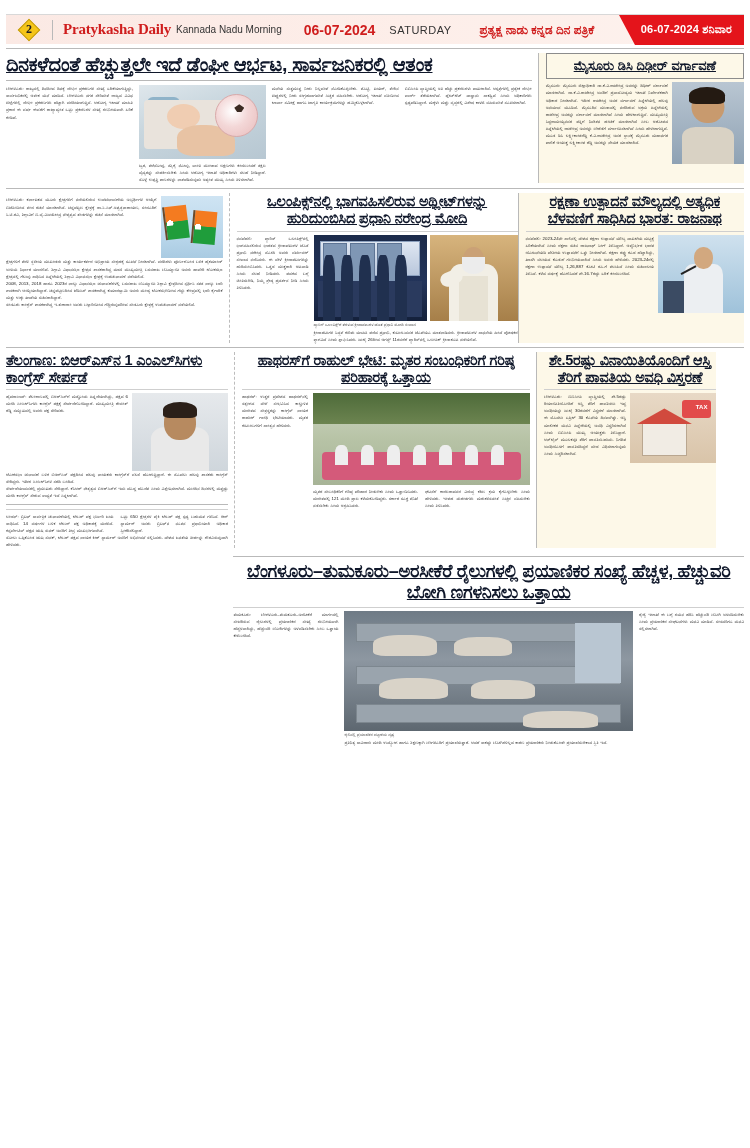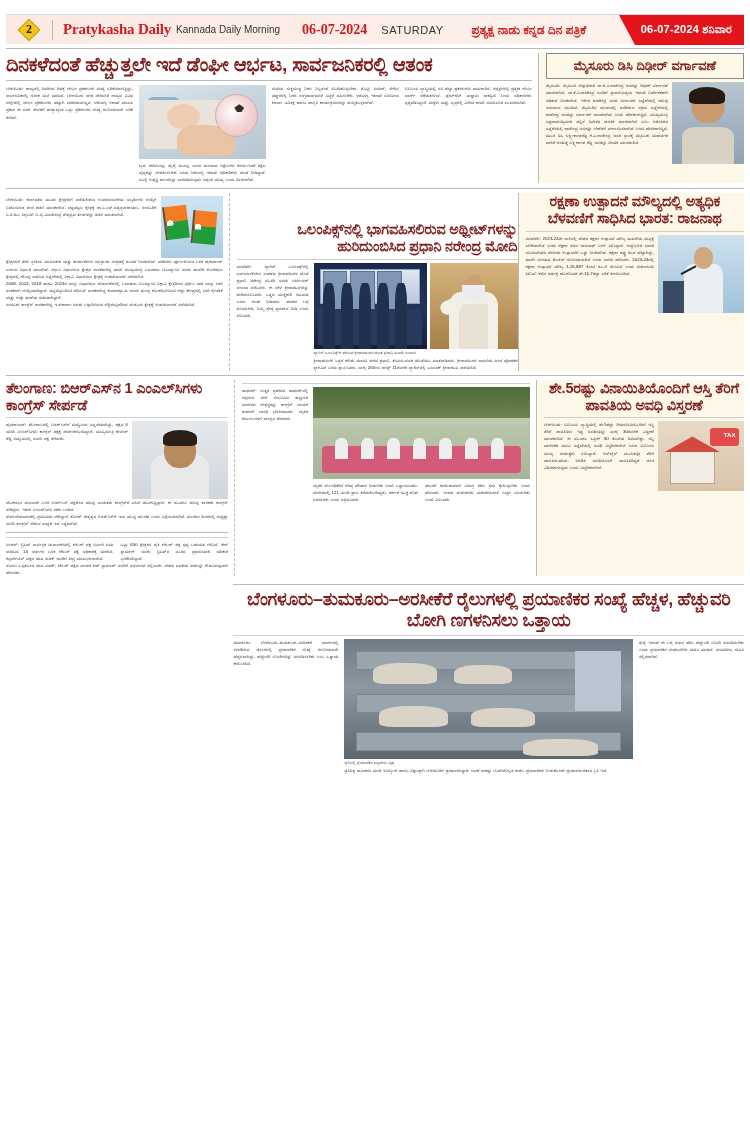--- a/index.html
+++ b/index.html
@@ -37,37 +37,37 @@
     position:relative; z-index:2; font-weight:bold; font-size:12px; color:#222;
     font-family:"Liberation Serif", serif;
   }
   .mh-sep { width:1px; height:20px; background:#b9b9b9; margin:0 10px; }
   .mh-title {
     color:#cf1d1d; font-weight:bold; font-size:15px;
     font-family:"Liberation Serif", serif; letter-spacing:-0.2px;
   }
   .mh-sub { color:#333; font-size:10px; margin-left:5px; }
   .mh-date { color:#cf1d1d; font-weight:bold; font-size:14px; margin-left:22px;
-    font-family:Liberation Serif, serif;}
+    font-family:Liberation Sans, sans-serif;}
   .mh-day { color:#333; font-size:11px; margin-left:14px; letter-spacing:0.5px;}
   .mh-kn { color:#cf1d1d; font-size:12px; margin-left:28px; font-weight:bold;}
   .mh-redwrap {
     margin-left:auto; height:30px; display:flex; align-items:center;
     background:#e4141b; color:#fff; padding:0 12px 0 6px; position:relative;
   }
   .mh-redwrap:before {
     content:""; position:absolute; left:-16px; top:0;
     border-top:30px solid #e4141b; border-left:16px solid transparent;
   }
   .mh-red-text { font-size:11px; font-weight:bold; letter-spacing:0.2px;}
 
   
   .hl {
     font-family:"Liberation Sans", sans-serif;
-    font-weight:bold; color:#7f1d1d; line-height:1.18;
+    font-weight:bold; color:#0f172a; line-height:1.18;text-decoration:underline;
   }
   .hl-main { font-size:19.5px; letter-spacing:-0.3px; }
   .hl-sec  { font-size:14.5px; letter-spacing:-0.2px; }
   .hl-sm   { font-size:13px; }
   .body-text {
     font-size:4.4px; line-height:1.62; color:#1b1b1b; text-align:justify;
     font-family:"Liberation Sans", sans-serif;
     word-spacing:0.4px;
   }
   .rule { border:0; border-top:1px solid #b9b9b9; margin:4px 0; }
@@ -161,21 +161,21 @@
 
 <div class="page">
 
   <div class="masthead">
     <div class="mh-diamond">
       <span class="dia"></span>
       <span class="num">2</span>
     </div>
     <div class="mh-sep"></div>
     <div class="mh-title">Pratykasha Daily</div>
-    <div class="mh-sub">Kannada Daily Morning</div>
+    <div class="mh-sub">Kannada Nadu Morning</div>
     <div class="mh-date">06-07-2024</div>
     <div class="mh-day">SATURDAY</div>
     <div class="mh-kn">ಪ್ರತ್ಯಕ್ಷ ನಾಡು ಕನ್ನಡ ದಿನ ಪತ್ರಿಕೆ</div>
     <div class="mh-redwrap">
       <span class="mh-red-text">06-07-2024 ಶನಿವಾರ</span>
     </div>
   </div>
   <hr class="rule">
 
   <div class="top-row">
@@ -238,21 +238,21 @@
               <span class="lotus"></span>
             </span>
         </div>
       </div>
       <div class="body-text">ಕ್ಷೇತ್ರಗಳಿಗೆ ತೆರಳಿ ಸ್ಥಳೀಯ ಮುಖಂಡರು ಮತ್ತು ಕಾರ್ಯಕರ್ತರ ಅಭಿಪ್ರಾಯ ಸಂಗ್ರಹಕ್ಕೆ ಸೂಚನೆ ನೀಡಲಾಗಿದೆ. ವರದಿಗಳು ಪೂರ್ಣಗೊಂಡ ಬಳಿಕ ಹೈಕಮಾಂಡ್ ಅಂತಿಮ ನಿರ್ಧಾರ ಮಾಡಲಿದೆ. ಶಿಗ್ಗಾವಿ ವಿಧಾನಸಭಾ ಕ್ಷೇತ್ರದ ಶಾಸಕರಾಗಿದ್ದ ಮಾಜಿ ಮುಖ್ಯಮಂತ್ರಿ ಬಸವರಾಜ ಬೊಮ್ಮಾಯಿ ಅವರು ಹಾವೇರಿ ಲೋಕಸಭಾ ಕ್ಷೇತ್ರದಲ್ಲಿ ಗೆಲುವು ಸಾಧಿಸಿದ ಹಿನ್ನೆಲೆಯಲ್ಲಿ ಶಿಗ್ಗಾವಿ ವಿಧಾನಸಭಾ ಕ್ಷೇತ್ರಕ್ಕೆ ಉಪಚುನಾವಣೆ ನಡೆಯಲಿದೆ.</div>
       <div class="body-text">2008, 2013, 2018 ಹಾಗೂ 2023ರ ನಾಲ್ಕು ವಿಧಾನಸಭಾ ಚುನಾವಣೆಗಳಲ್ಲಿ ಬಸವರಾಜ ಬೊಮ್ಮಾಯಿ ಶಿಗ್ಗಾವಿ ಕ್ಷೇತ್ರದಿಂದ ಸ್ಪರ್ಧಿಸಿ ಸತತ ನಾಲ್ಕು ಬಾರಿ ಶಾಸಕರಾಗಿ ಆಯ್ಕೆಯಾಗಿದ್ದಾರೆ. ಚನ್ನಪಟ್ಟಣದಿಂದ ಜೆಡಿಎಸ್ ಶಾಸಕರಾಗಿದ್ದ ಕುಮಾರಸ್ವಾಮಿ ಅವರು ಮಂಡ್ಯ ಲೋಕಸಭೆಯಿಂದ ಗೆದ್ದು ಕೇಂದ್ರದಲ್ಲಿ ಭಾರಿ ಕೈಗಾರಿಕೆ ಮತ್ತು ಉಕ್ಕು ಖಾತೆಯ ಸಚಿವರಾಗಿದ್ದಾರೆ.</div>
       <div class="body-text">ಸಂಡೂರು ಕಾಂಗ್ರೆಸ್ ಶಾಸಕರಾಗಿದ್ದ ಇ.ತುಕಾರಾಂ ಅವರು ಬಳ್ಳಾರಿಯಿಂದ ಗೆದ್ದಿರುವುದರಿಂದ ಸಂಡೂರು ಕ್ಷೇತ್ರಕ್ಕೆ ಉಪಚುನಾವಣೆ ನಡೆಯಲಿದೆ.</div>
     </div>
 
     <div class="vdash" style="width:296px;margin-left:6px;padding-left:7px;">
-      <div class="hl hl-sec" style="text-align:right;margin-top:28px;">ಒಲಂಪಿಕ್ಸ್‌ನಲ್ಲಿ ಭಾಗವಹಿಸಲಿರುವ ಅಥ್ಲೀಟ್‌ಗಳನ್ನು ಹುರಿದುಂಬಿಸಿದ ಪ್ರಧಾನಿ ನರೇಂದ್ರ ಮೋದಿ</div>
+      <div class="hl hl-sec" style="text-align:center;">ಒಲಂಪಿಕ್ಸ್‌ನಲ್ಲಿ ಭಾಗವಹಿಸಲಿರುವ ಅಥ್ಲೀಟ್‌ಗಳನ್ನು ಹುರಿದುಂಬಿಸಿದ ಪ್ರಧಾನಿ ನರೇಂದ್ರ ಮೋದಿ</div>
       <hr class="rule-thin">
       <div style="display:flex;gap:5px;">
         <div style="width:72px;flex:none;">
           <div class="body-text">ನವದೆಹಲಿ: ಪ್ಯಾರಿಸ್ ಒಲಂಪಿಕ್ಸ್‌ನಲ್ಲಿ ಭಾಗವಹಿಸಲಿರುವ ಭಾರತದ ಕ್ರೀಡಾಪಟುಗಳ ಜೊತೆ ಪ್ರಧಾನಿ ನರೇಂದ್ರ ಮೋದಿ ಅವರು ವರ್ಚುವಲ್ ಸಂವಾದ ನಡೆಸಿದರು. ಈ ವೇಳೆ ಕ್ರೀಡಾಪಟುಗಳನ್ನು ಹುರಿದುಂಬಿಸಿದರು. ಒತ್ತಡ ಮುಕ್ತರಾಗಿ ಆಟವಾಡಿ ಎಂದು ಸಲಹೆ ನೀಡಿದರು. ಪದಕದ ಬಗ್ಗೆ ಚಿಂತಿಸಬೇಡಿ, ನಿಮ್ಮ ಶ್ರೇಷ್ಠ ಪ್ರದರ್ಶನ ನೀಡಿ ಎಂದು ತಿಳಿಸಿದರು.</div>
         </div>
         <div style="flex:1;">
           <div style="display:flex;gap:3px;">
             <div class="photo ph-meet" style="flex:1;height:86px;">
               <span class="screen"></span>
               <span class="cell" style="left:8%;"></span>
@@ -317,20 +317,21 @@
 
       <hr class="rule-thin">
       <div class="two-cols">
         <div class="body-text">ಲಂಡನ್: ಬ್ರಿಟನ್ ಸಾರ್ವತ್ರಿಕ ಚುನಾವಣೆಯಲ್ಲಿ ಲೇಬರ್ ಪಕ್ಷ ಭರ್ಜರಿ ಜಯ ಸಾಧಿಸಿದೆ. 14 ವರ್ಷಗಳ ಬಳಿಕ ಲೇಬರ್ ಪಕ್ಷ ಅಧಿಕಾರಕ್ಕೆ ಮರಳಿದೆ. ಕನ್ಸರ್ವೇಟಿವ್ ಪಕ್ಷದ ಋಷಿ ಸುನಕ್ ಅವರಿಗೆ ತೀವ್ರ ಮುಖಭಂಗವಾಗಿದೆ.</div>
         <div class="body-text">ಒಟ್ಟು 650 ಕ್ಷೇತ್ರಗಳ ಪೈಕಿ ಲೇಬರ್ ಪಕ್ಷ ಸ್ಪಷ್ಟ ಬಹುಮತ ಗಳಿಸಿದೆ. ಕೀರ್ ಸ್ಟಾರ್ಮರ್ ಅವರು ಬ್ರಿಟನ್‌ನ ನೂತನ ಪ್ರಧಾನಿಯಾಗಿ ಅಧಿಕಾರ ಸ್ವೀಕರಿಸಲಿದ್ದಾರೆ.</div>
       </div>
       <div class="body-text">ಸೋಲು ಒಪ್ಪಿಕೊಂಡ ಋಷಿ ಸುನಕ್, ಲೇಬರ್ ಪಕ್ಷದ ನಾಯಕ ಕೀರ್ ಸ್ಟಾರ್ಮರ್ ಅವರಿಗೆ ಅಭಿನಂದನೆ ಸಲ್ಲಿಸಿದರು. ದೇಶದ ಜನತೆಯ ತೀರ್ಪನ್ನು ಗೌರವಿಸುವುದಾಗಿ ಹೇಳಿದರು.</div>
     </div>
 
     <div class="vdash" style="width:296px;margin-left:6px;padding-left:7px;">
+      <div class="hl hl-sec" style="text-align:center;">ಹಾಥರಸ್‌ಗೆ ರಾಹುಲ್ ಭೇಟಿ: ಮೃತರ ಸಂಬಂಧಿಕರಿಗೆ ಗರಿಷ್ಠ ಪರಿಹಾರಕ್ಕೆ ಒತ್ತಾಯ</div>
       <hr class="rule-thin">
       <div style="display:flex;gap:5px;">
         <div style="width:66px;flex:none;">
           <div class="body-text">ಹಾಥರಸ್: ಉತ್ತರ ಪ್ರದೇಶದ ಹಾಥರಸ್‌ನಲ್ಲಿ ಸತ್ಸಂಗದ ವೇಳೆ ಸಂಭವಿಸಿದ ಕಾಲ್ತುಳಿತ ದುರಂತದ ಸಂತ್ರಸ್ತರನ್ನು ಕಾಂಗ್ರೆಸ್ ನಾಯಕ ರಾಹುಲ್ ಗಾಂಧಿ ಭೇಟಿಯಾದರು. ಮೃತರ ಕುಟುಂಬಗಳಿಗೆ ಸಾಂತ್ವನ ಹೇಳಿದರು.</div>
         </div>
         <div style="flex:1;">
           <div class="photo ph-crowd" style="height:92px;">
             <span class="tree"></span>
             <span class="mat"></span>
             <span class="pp" style="left:10%;"></span>
@@ -342,21 +343,21 @@
             <span class="pp" style="left:82%;"></span>
           </div>
           <div class="two-cols" style="margin-top:3px;">
             <div class="body-text">ಮೃತರ ಸಂಬಂಧಿಕರಿಗೆ ಗರಿಷ್ಠ ಪರಿಹಾರ ನೀಡಬೇಕು ಎಂದು ಒತ್ತಾಯಿಸಿದರು. ದುರಂತದಲ್ಲಿ 121 ಮಂದಿ ಪ್ರಾಣ ಕಳೆದುಕೊಂಡಿದ್ದರು. ಸರ್ಕಾರ ಸೂಕ್ತ ತನಿಖೆ ನಡೆಸಬೇಕು ಎಂದು ಆಗ್ರಹಿಸಿದರು.</div>
             <div class="body-text">ಘಟನೆಗೆ ಕಾರಣರಾದವರ ವಿರುದ್ಧ ಕಠಿಣ ಕ್ರಮ ಕೈಗೊಳ್ಳಬೇಕು ಎಂದು ಹೇಳಿದರು. ಇಂತಹ ದುರಂತಗಳು ಮರುಕಳಿಸದಂತೆ ಎಚ್ಚರ ವಹಿಸಬೇಕು ಎಂದು ತಿಳಿಸಿದರು.</div>
           </div>
         </div>
       </div>
     </div>
 
-    <div class="vsolid" style="width:208px;margin-left:6px;padding-left:7px;background:#fdf8e8;">
+    <div class="vsolid" style="width:180px;margin-left:6px;padding-left:7px;background:#fdf8e8;">
       <div class="hl hl-sec" style="text-align:center;">ಶೇ.5ರಷ್ಟು ವಿನಾಯಿತಿಯೊಂದಿಗೆ ಆಸ್ತಿ ತೆರಿಗೆ ಪಾವತಿಯ ಅವಧಿ ವಿಸ್ತರಣೆ</div>
       <hr class="rule-thin">
       <div style="display:flex;gap:4px;">
         <div class="body-text" style="flex:1;">ಬೆಂಗಳೂರು: ಬಿಬಿಎಂಪಿ ವ್ಯಾಪ್ತಿಯಲ್ಲಿ ಶೇ.5ರಷ್ಟು ರಿಯಾಯಿತಿಯೊಂದಿಗೆ ಆಸ್ತಿ ತೆರಿಗೆ ಪಾವತಿಸಲು ಇದ್ದ ಅವಧಿಯನ್ನು ಜುಲೈ 30ರವರೆಗೆ ವಿಸ್ತರಣೆ ಮಾಡಲಾಗಿದೆ. ಈ ಮೊದಲು ಏಪ್ರಿಲ್ 30 ಕೊನೆಯ ದಿನವಾಗಿತ್ತು. ಆಸ್ತಿ ಮಾಲೀಕರ ಮನವಿ ಹಿನ್ನೆಲೆಯಲ್ಲಿ ಅವಧಿ ವಿಸ್ತರಿಸಲಾಗಿದೆ ಎಂದು ಬಿಬಿಎಂಪಿ ಮುಖ್ಯ ಆಯುಕ್ತರು ತಿಳಿಸಿದ್ದಾರೆ. ಆನ್‌ಲೈನ್ ಮೂಲಕವೂ ತೆರಿಗೆ ಪಾವತಿಸಬಹುದು. ನಿಗದಿತ ಅವಧಿಯೊಳಗೆ ಪಾವತಿಸದಿದ್ದರೆ ದಂಡ ವಿಧಿಸಲಾಗುವುದು ಎಂದು ಎಚ್ಚರಿಸಲಾಗಿದೆ.</div>
         <div class="photo ph-tax" style="width:86px;height:70px;flex:none;">
           <span class="house"></span>
           <span class="roof"></span>
           <span class="tag"></span>
           <span class="tagtx">TAX</span>
         </div>

